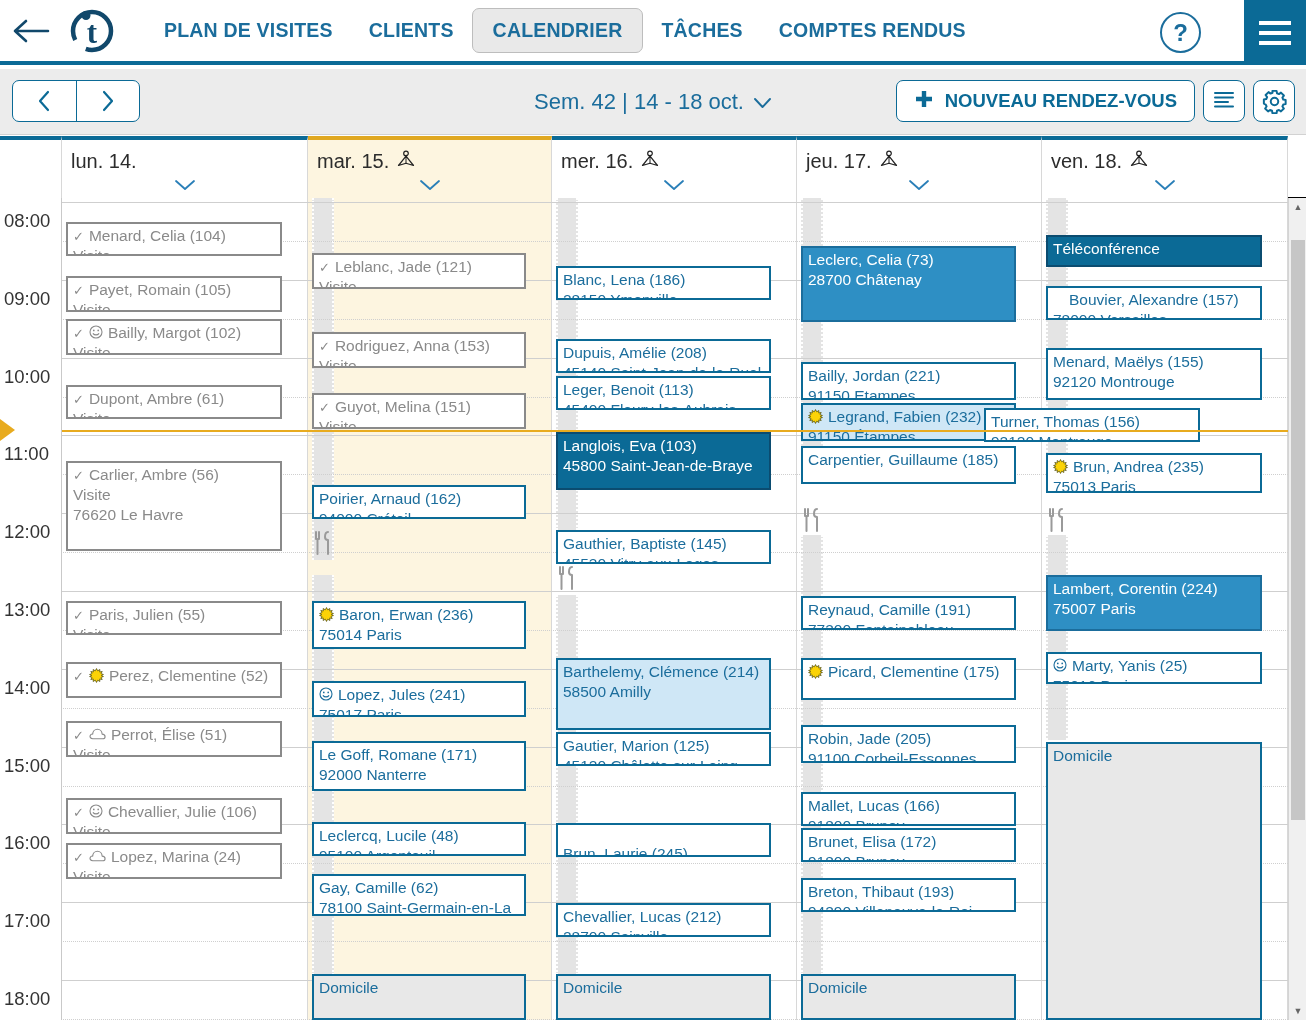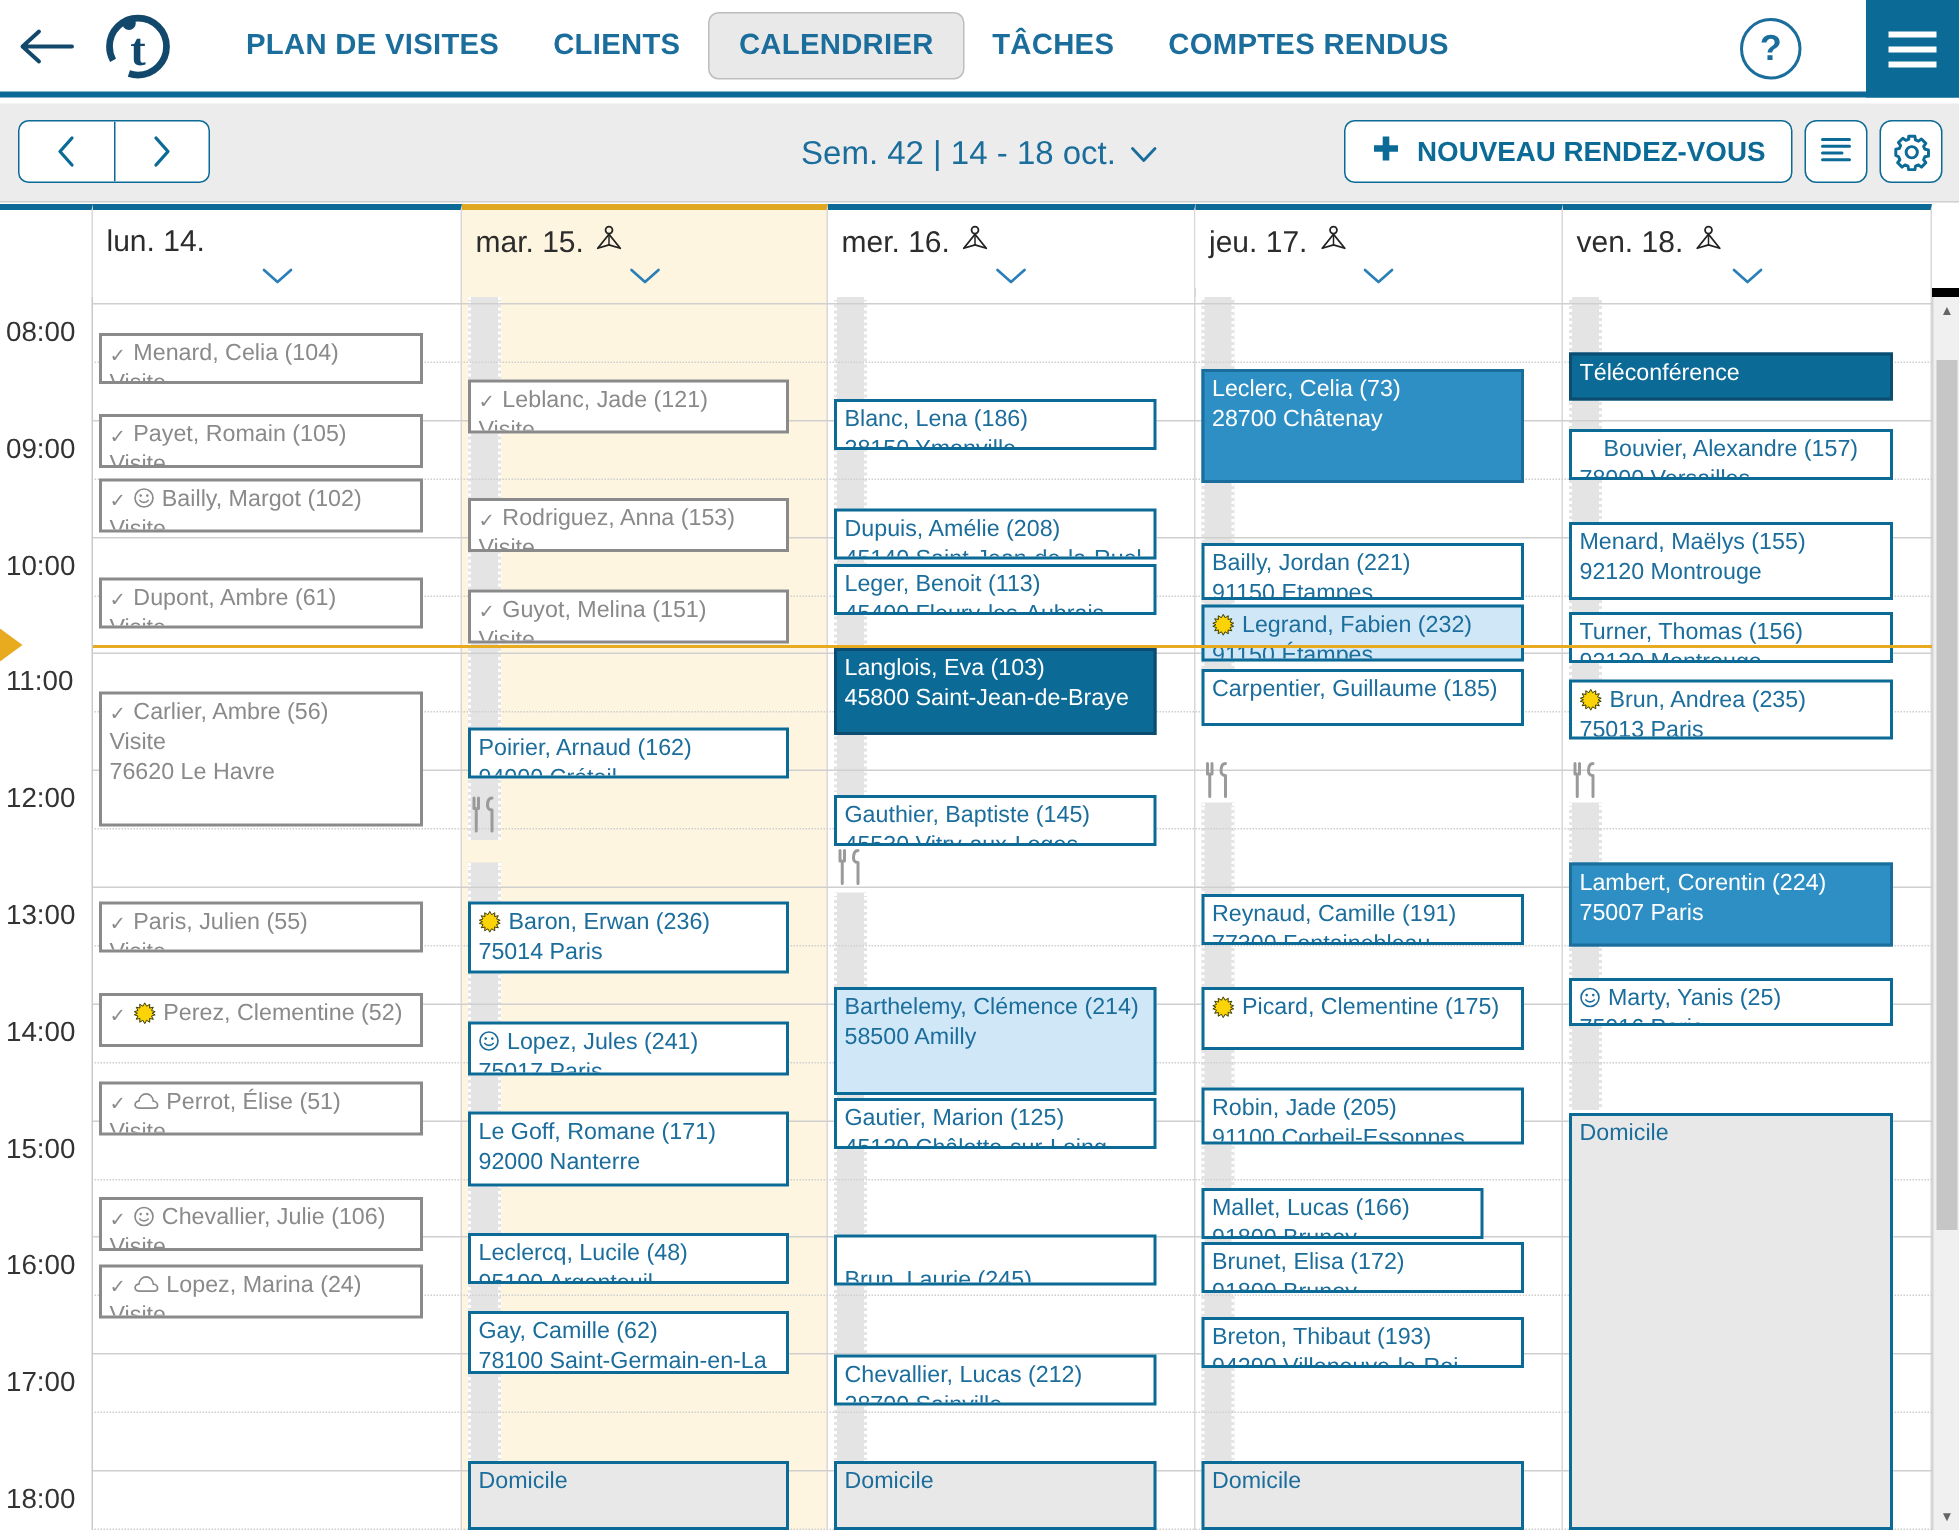--- a/index.html
+++ b/index.html
@@ -66,21 +66,21 @@
     position:absolute; top:11px; width:42px; height:42px;
     background:#fff; border:1.5px solid #0b6a96; border-radius:8px;
     display:flex; align-items:center; justify-content:center; cursor:pointer;
   }
   #listbtn{ right:61px; }
   #gearbtn{ right:11px; }
 
   
   #dayhdr{
     position:absolute; left:0; top:136px; width:1306px; height:62px;
-    background:#fff; border-bottom:6px solid #000000;
+    background:#fff; border-bottom:1px solid #000000;
   }
   .dhcol{
     position:absolute; top:0; height:62px;
     border-right:1px solid #d8d8d8; border-top:4px solid #0b6a96;
     background:#fff;
   }
   .dhcol.today{ background:#fdf5e0; border-top:4px solid #e0a821; }
   .dhcol .dlabel{
     position:absolute; left:9px; top:10px; font-size:20px; color:#2c2c2c;
     display:flex; align-items:center; gap:8px;
@@ -623,21 +623,21 @@
           </svg></span>
         <span style="white-space: normal;">Picard, Clementine (175)</span>
       </div>
     </div>
     <div class="ev" style="left: 801px; width: 215px; top: 527px; height: 38px;">
       <div class="ln">
         <span style="white-space: normal;">Robin, Jade (205)</span>
       </div>
       <div class="ln">91100 Corbeil-Essonnes</div>
     </div>
-    <div class="ev" style="left: 801px; width: 188px; top: 594px; height: 34px;">
+    <div class="ev" style="left: 801px; width: 215px; top: 594px; height: 34px;">
       <div class="ln">
         <span style="white-space: normal;">Mallet, Lucas (166)</span>
       </div>
       <div class="ln">91800 Brunoy</div>
     </div>
     <div class="ev" style="left: 801px; width: 215px; top: 630px; height: 34px;">
       <div class="ln">
         <span style="white-space: normal;">Brunet, Elisa (172)</span>
       </div>
       <div class="ln">91800 Brunoy</div>
@@ -663,21 +663,21 @@
         <span style="white-space: normal; margin-left: 16px;">Bouvier, Alexandre (157)</span>
       </div>
       <div class="ln">78000 Versailles</div>
     </div>
     <div class="ev" style="left: 1046px; width: 216px; top: 150px; height: 52px;">
       <div class="ln">
         <span style="white-space: normal;">Menard, Maëlys (155)</span>
       </div>
       <div class="ln">92120 Montrouge</div>
     </div>
-    <div class="ev" style="left: 1046px; width: 216px; top: 210px; height: 34px;">
+    <div class="ev" style="left: 984px; width: 216px; top: 210px; height: 34px;">
       <div class="ln">
         <span style="white-space: normal;">Turner, Thomas (156)</span>
       </div>
       <div class="ln">92120 Montrouge</div>
     </div>
     <div class="ev" style="left: 1046px; width: 216px; top: 255px; height: 40px;">
       <div class="ln">
         <span class="ic sun"><svg width="15" height="15" viewBox="0 0 16 16">
             <path d="M8 0.6 L9.3 3 L11.6 1.6 L11.4 4.3 L14.1 3.7 L12.8 6 L15.4 6.9 L13.2 8 L15.4 9.1 L12.8 10 L14.1 12.3 L11.4 11.7 L11.6 14.4 L9.3 13 L8 15.4 L6.7 13 L4.4 14.4 L4.6 11.7 L1.9 12.3 L3.2 10 L0.6 9.1 L2.8 8 L0.6 6.9 L3.2 6 L1.9 3.7 L4.6 4.3 L4.4 1.6 L6.7 3 Z" fill="#fbd307" stroke="#3a3a00" stroke-width="0.7" stroke-linejoin="round"></path>
           </svg></span>

